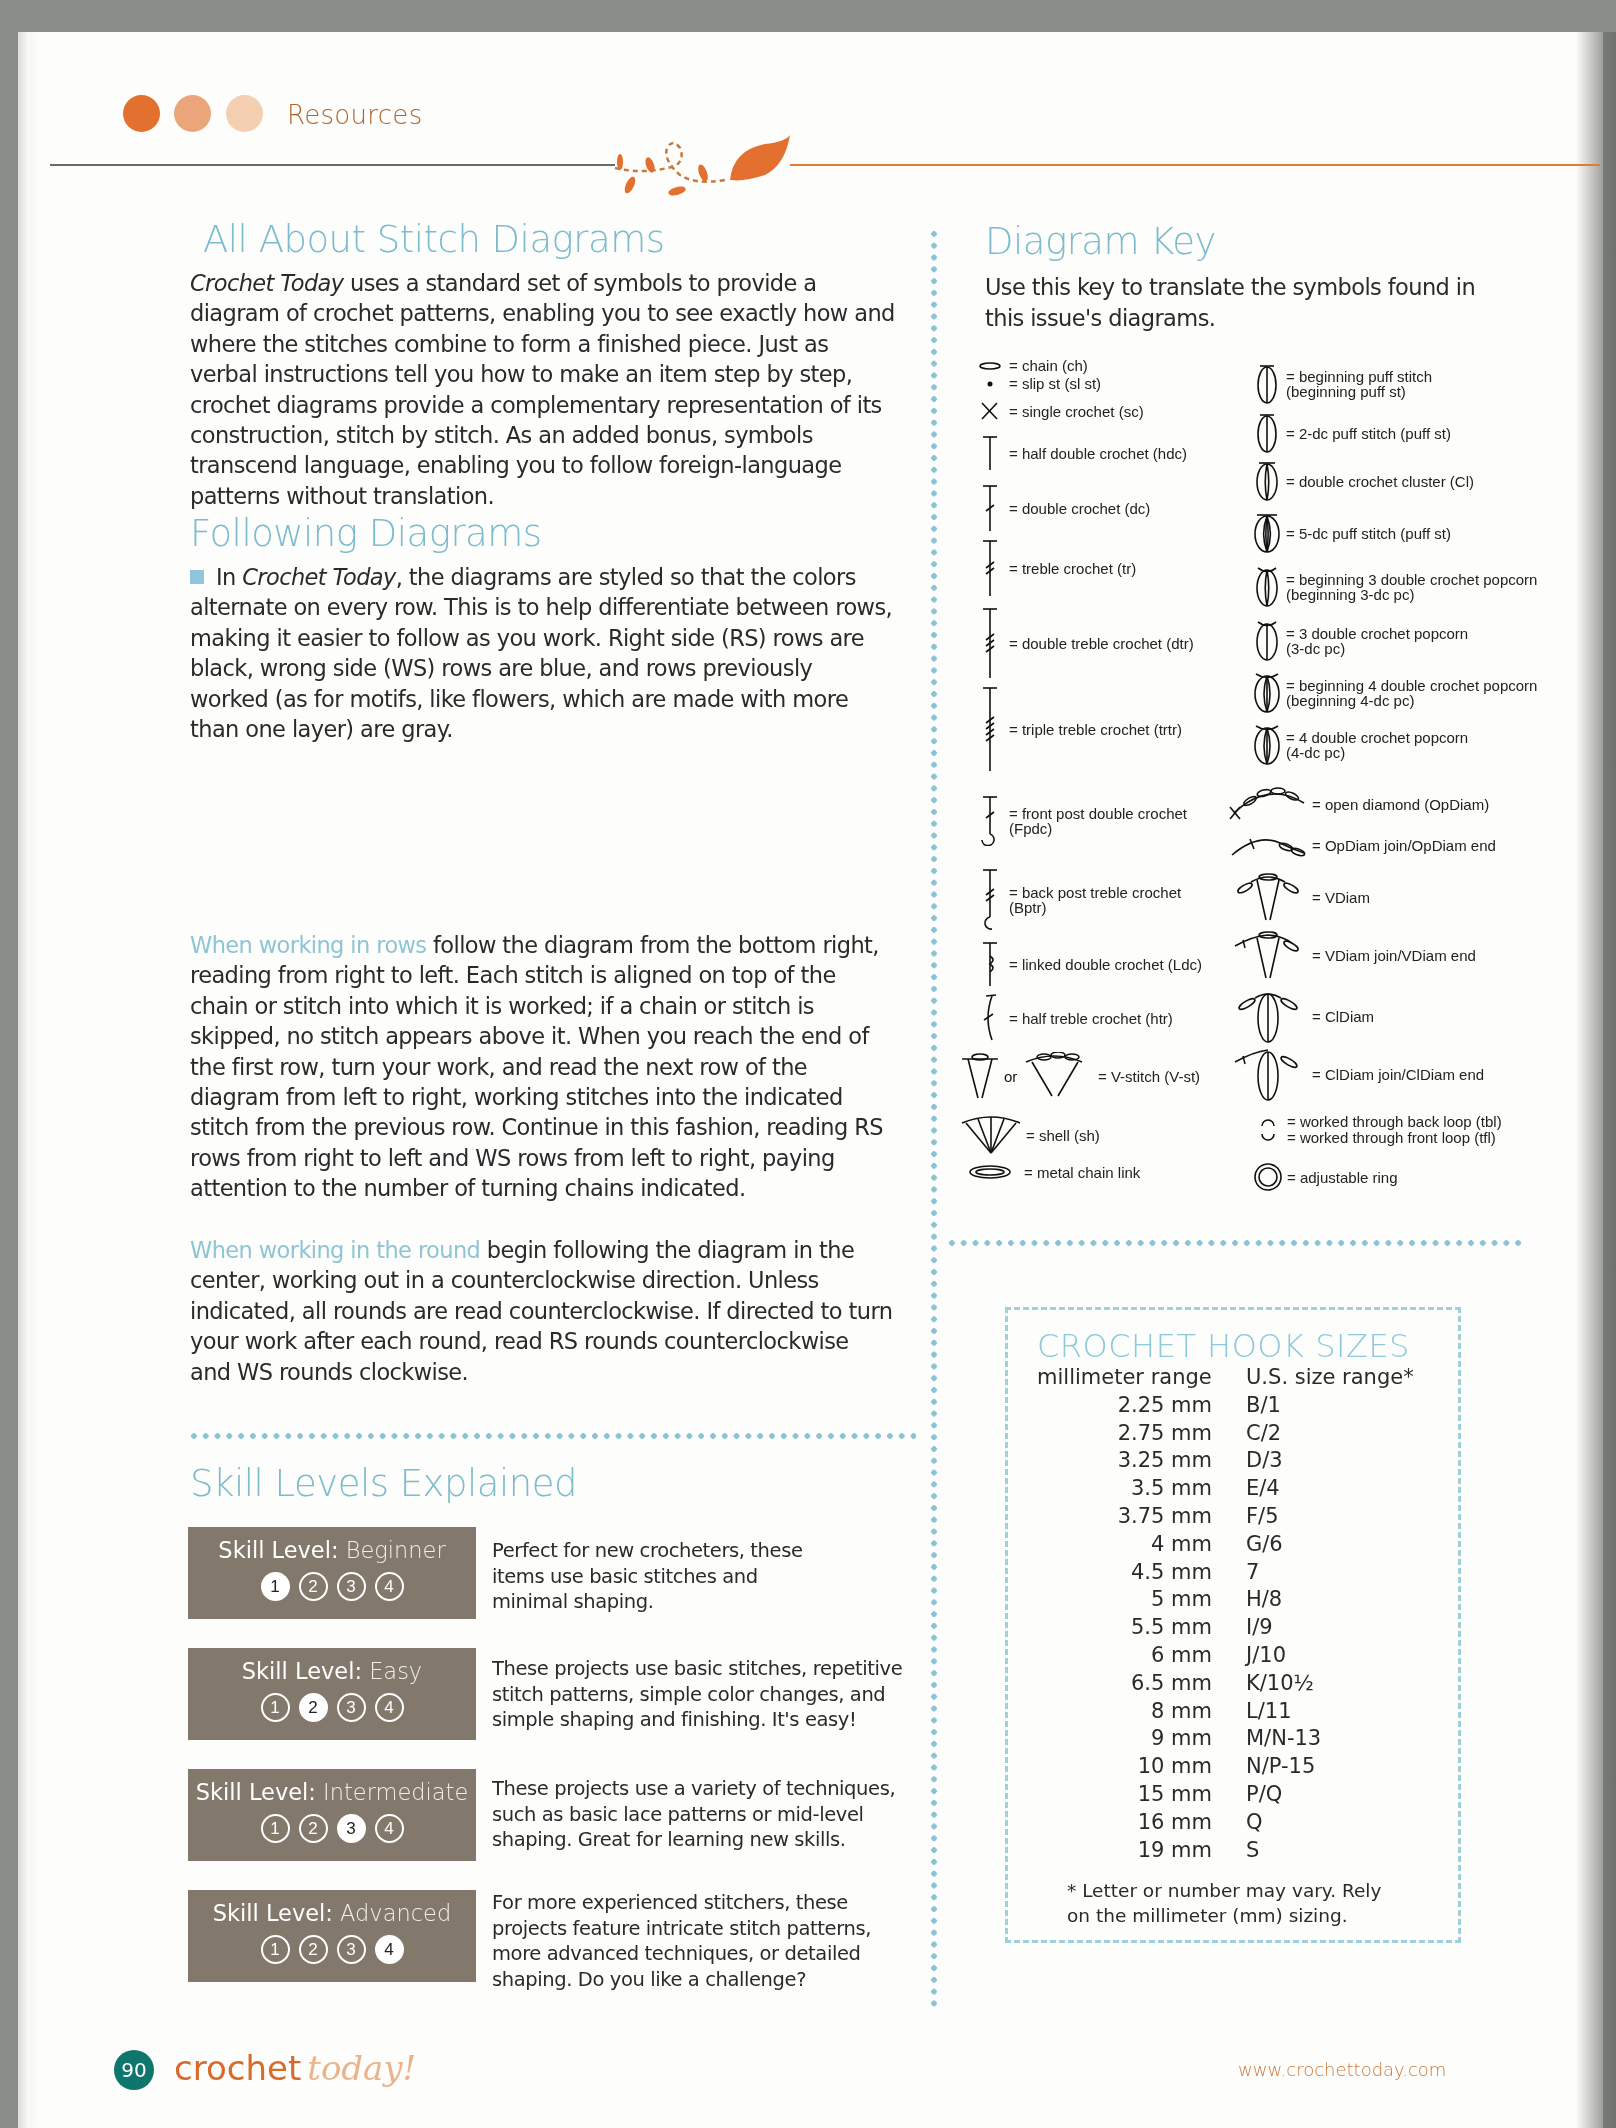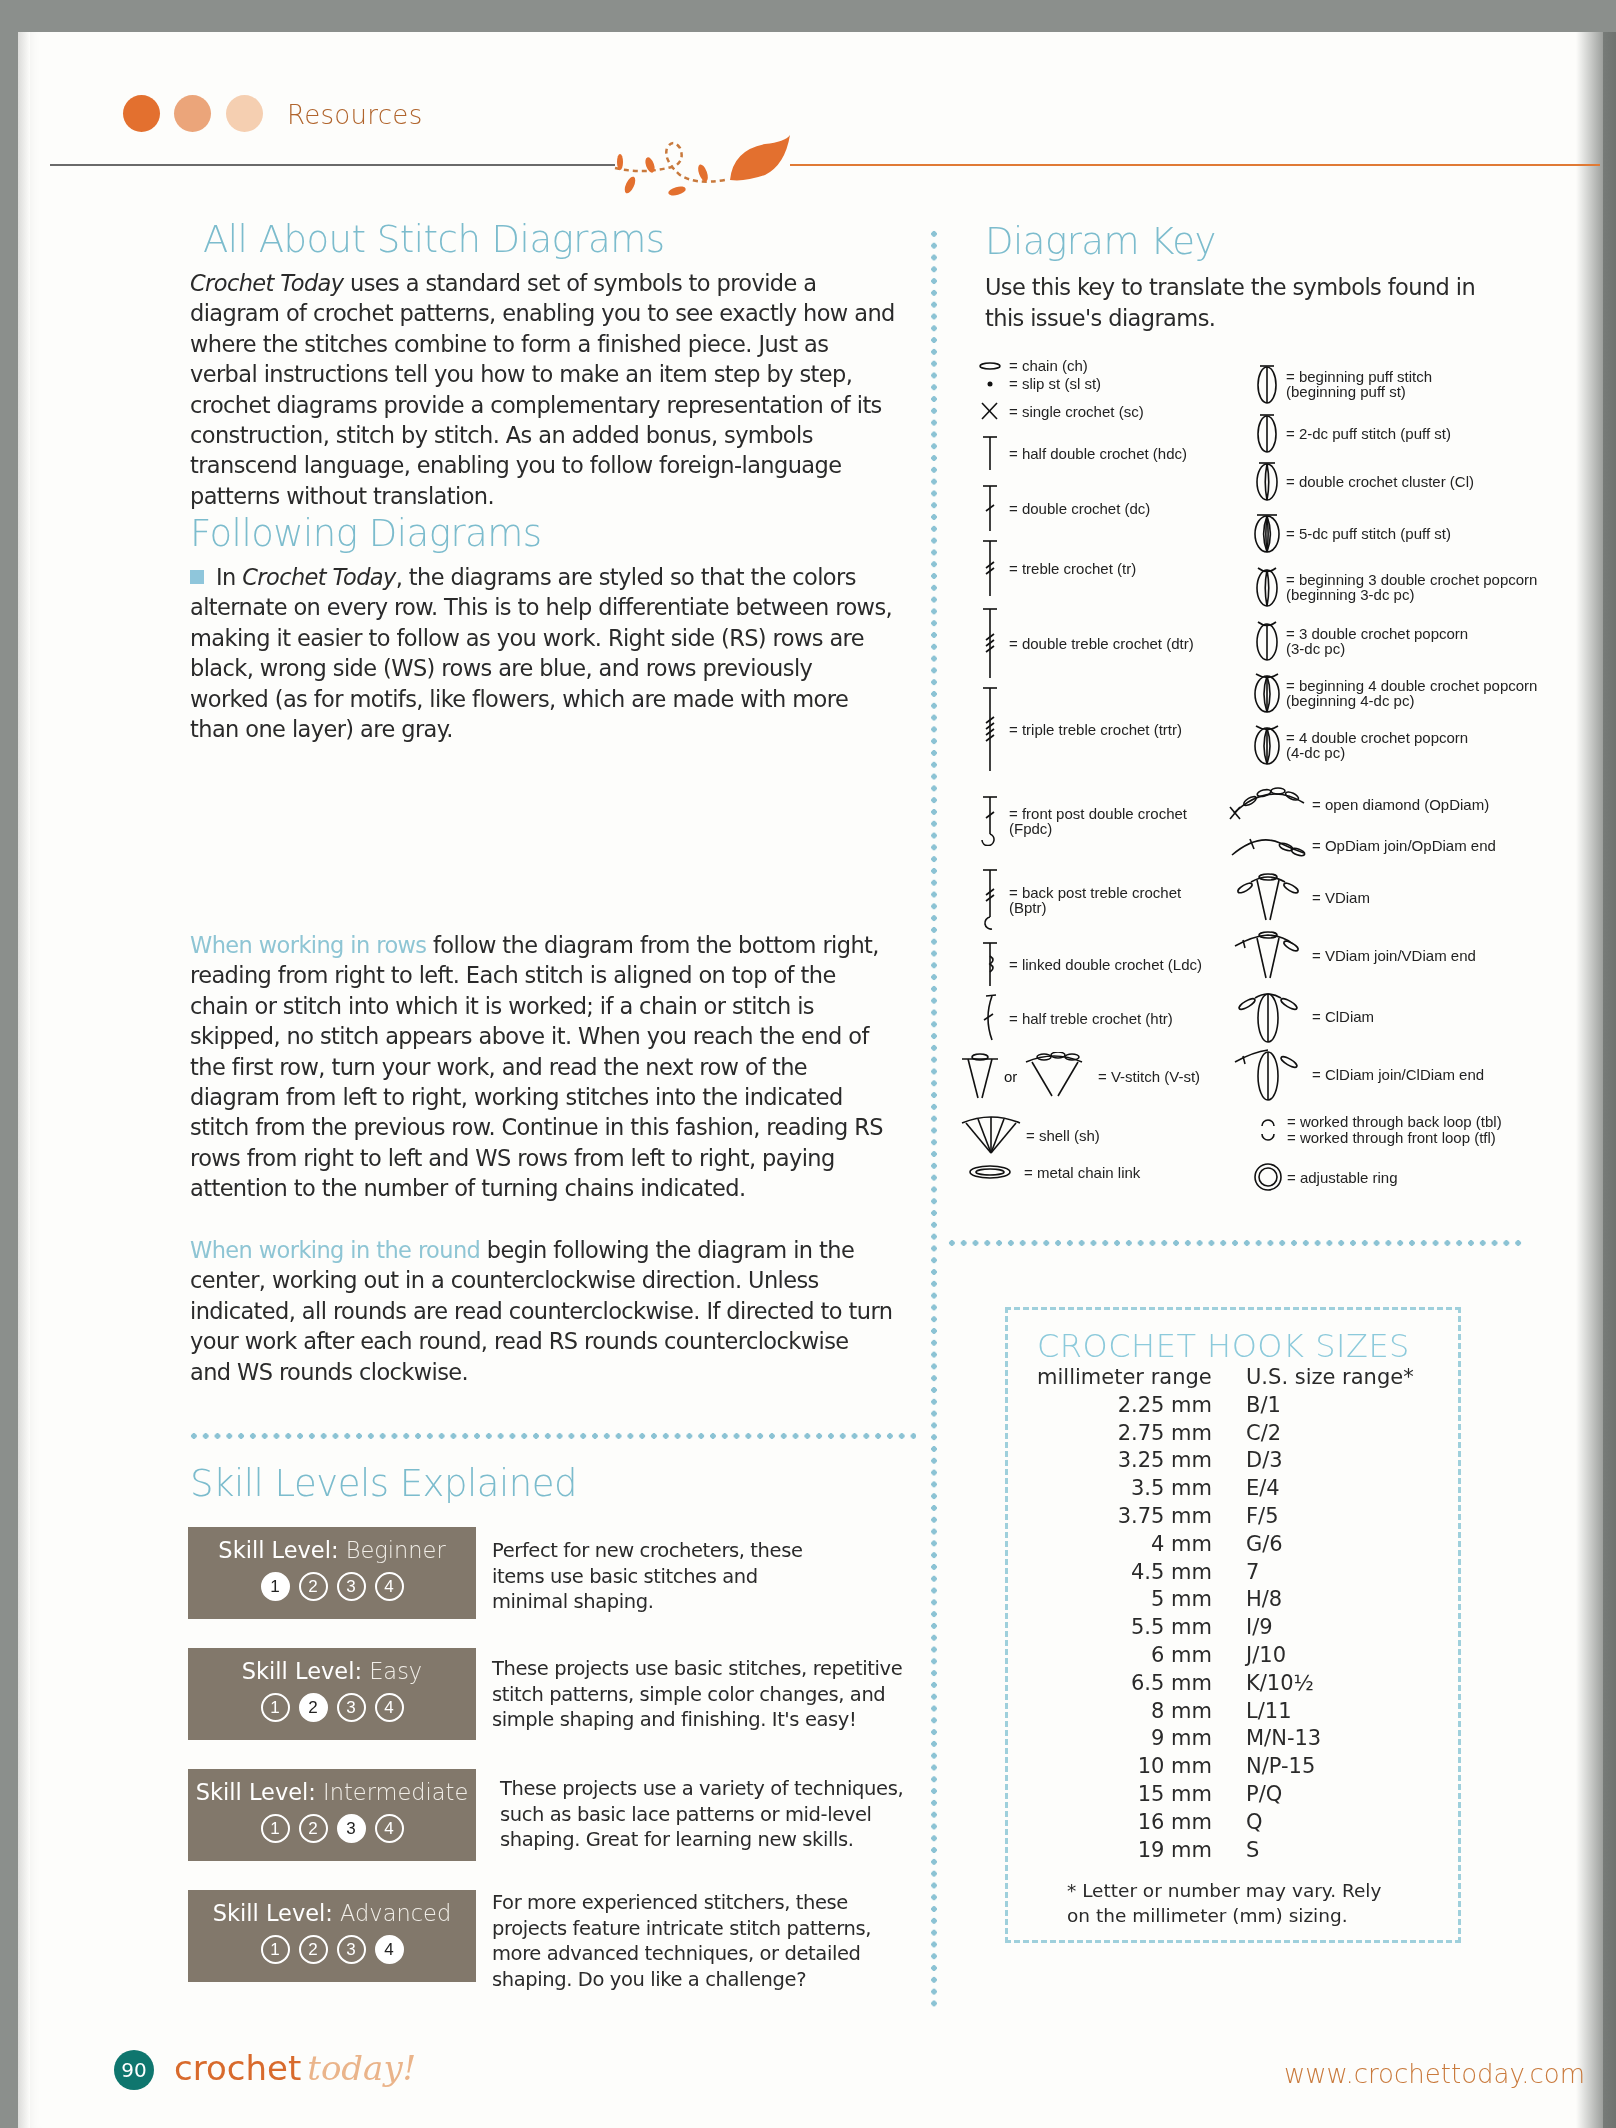--- a/index.html
+++ b/index.html
@@ -67,21 +67,21 @@
   .skill-title .lvl { font-weight:300; color:#f2efe9; }
   .skill-circles { position:absolute; left:0; right:0; top:45px; display:flex; justify-content:center; gap:9px; }
   .circ { width:29px; height:29px; border-radius:50%; border:2px solid #fff; box-sizing:border-box; color:#fff; font-size:17px; display:flex; align-items:center; justify-content:center; font-family:"Liberation Sans", sans-serif; }
   .circ.on { background:#fff; color:#222; }
   .skill-desc { position:absolute; left:492px; font-size:19.5px; line-height:25.5px; color:#2a2a2a; font-family:"DejaVu Sans", sans-serif; letter-spacing:-0.4px; }
 
   
   .page-num { position:absolute; left:114px; top:2050px; width:40px; height:40px; border-radius:50%; background:#0f766e; color:#fff; font-size:20px; display:flex; align-items:center; justify-content:center; font-family:"DejaVu Sans", sans-serif; }
   .brand { position:absolute; left:174px; top:2048px; font-size:34px; font-family:"DejaVu Sans", sans-serif; font-weight:400; color:#d86a2c; }
   .brand .today { font-family:"DejaVu Serif", serif; font-style:italic; color:#eab48a; margin-left:6px; }
-  .url { position:absolute; left:1238px; top:2059px; font-size:26px; color:#c97a3c; font-family:"DejaVu Sans", sans-serif; font-weight:300;margin-left:46px; }
+  .url { position:absolute; left:1238px; top:2059px; font-size:18px; color:#c97a3c; font-family:"DejaVu Sans", sans-serif; font-weight:300; }
 </style>
 </head>
 <body>
 
 <div class="page"></div>
 <div class="page-edge-left"></div>
 <div class="page-edge-right"></div>
 
 <div class="dot" style="left:123px;background:#e3702f"></div>
 <div class="dot" style="left:174px;background:#eba57a"></div>
@@ -152,21 +152,21 @@
     </div>
     <div class="skill-badge" style="top: 1769px;">
       <div class="skill-title"><span>Skill Level: </span><span class="lvl">Intermediate</span></div>
       <div class="skill-circles">
         <div class="circ">1</div>
         <div class="circ">2</div>
         <div class="circ on">3</div>
         <div class="circ">4</div>
       </div>
     </div>
-    <div class="skill-desc" style="top: 1776px; margin-left: 8px;">
+    <div class="skill-desc" style="top: 1776px;">
       <div>These projects use a variety of techniques,</div>
       <div>such as basic lace patterns or mid-level</div>
       <div>shaping. Great for learning new skills.</div>
     </div>
     <div class="skill-badge" style="top: 1890px;">
       <div class="skill-title"><span>Skill Level: </span><span class="lvl">Advanced</span></div>
       <div class="skill-circles">
         <div class="circ">1</div>
         <div class="circ">2</div>
         <div class="circ">3</div>

